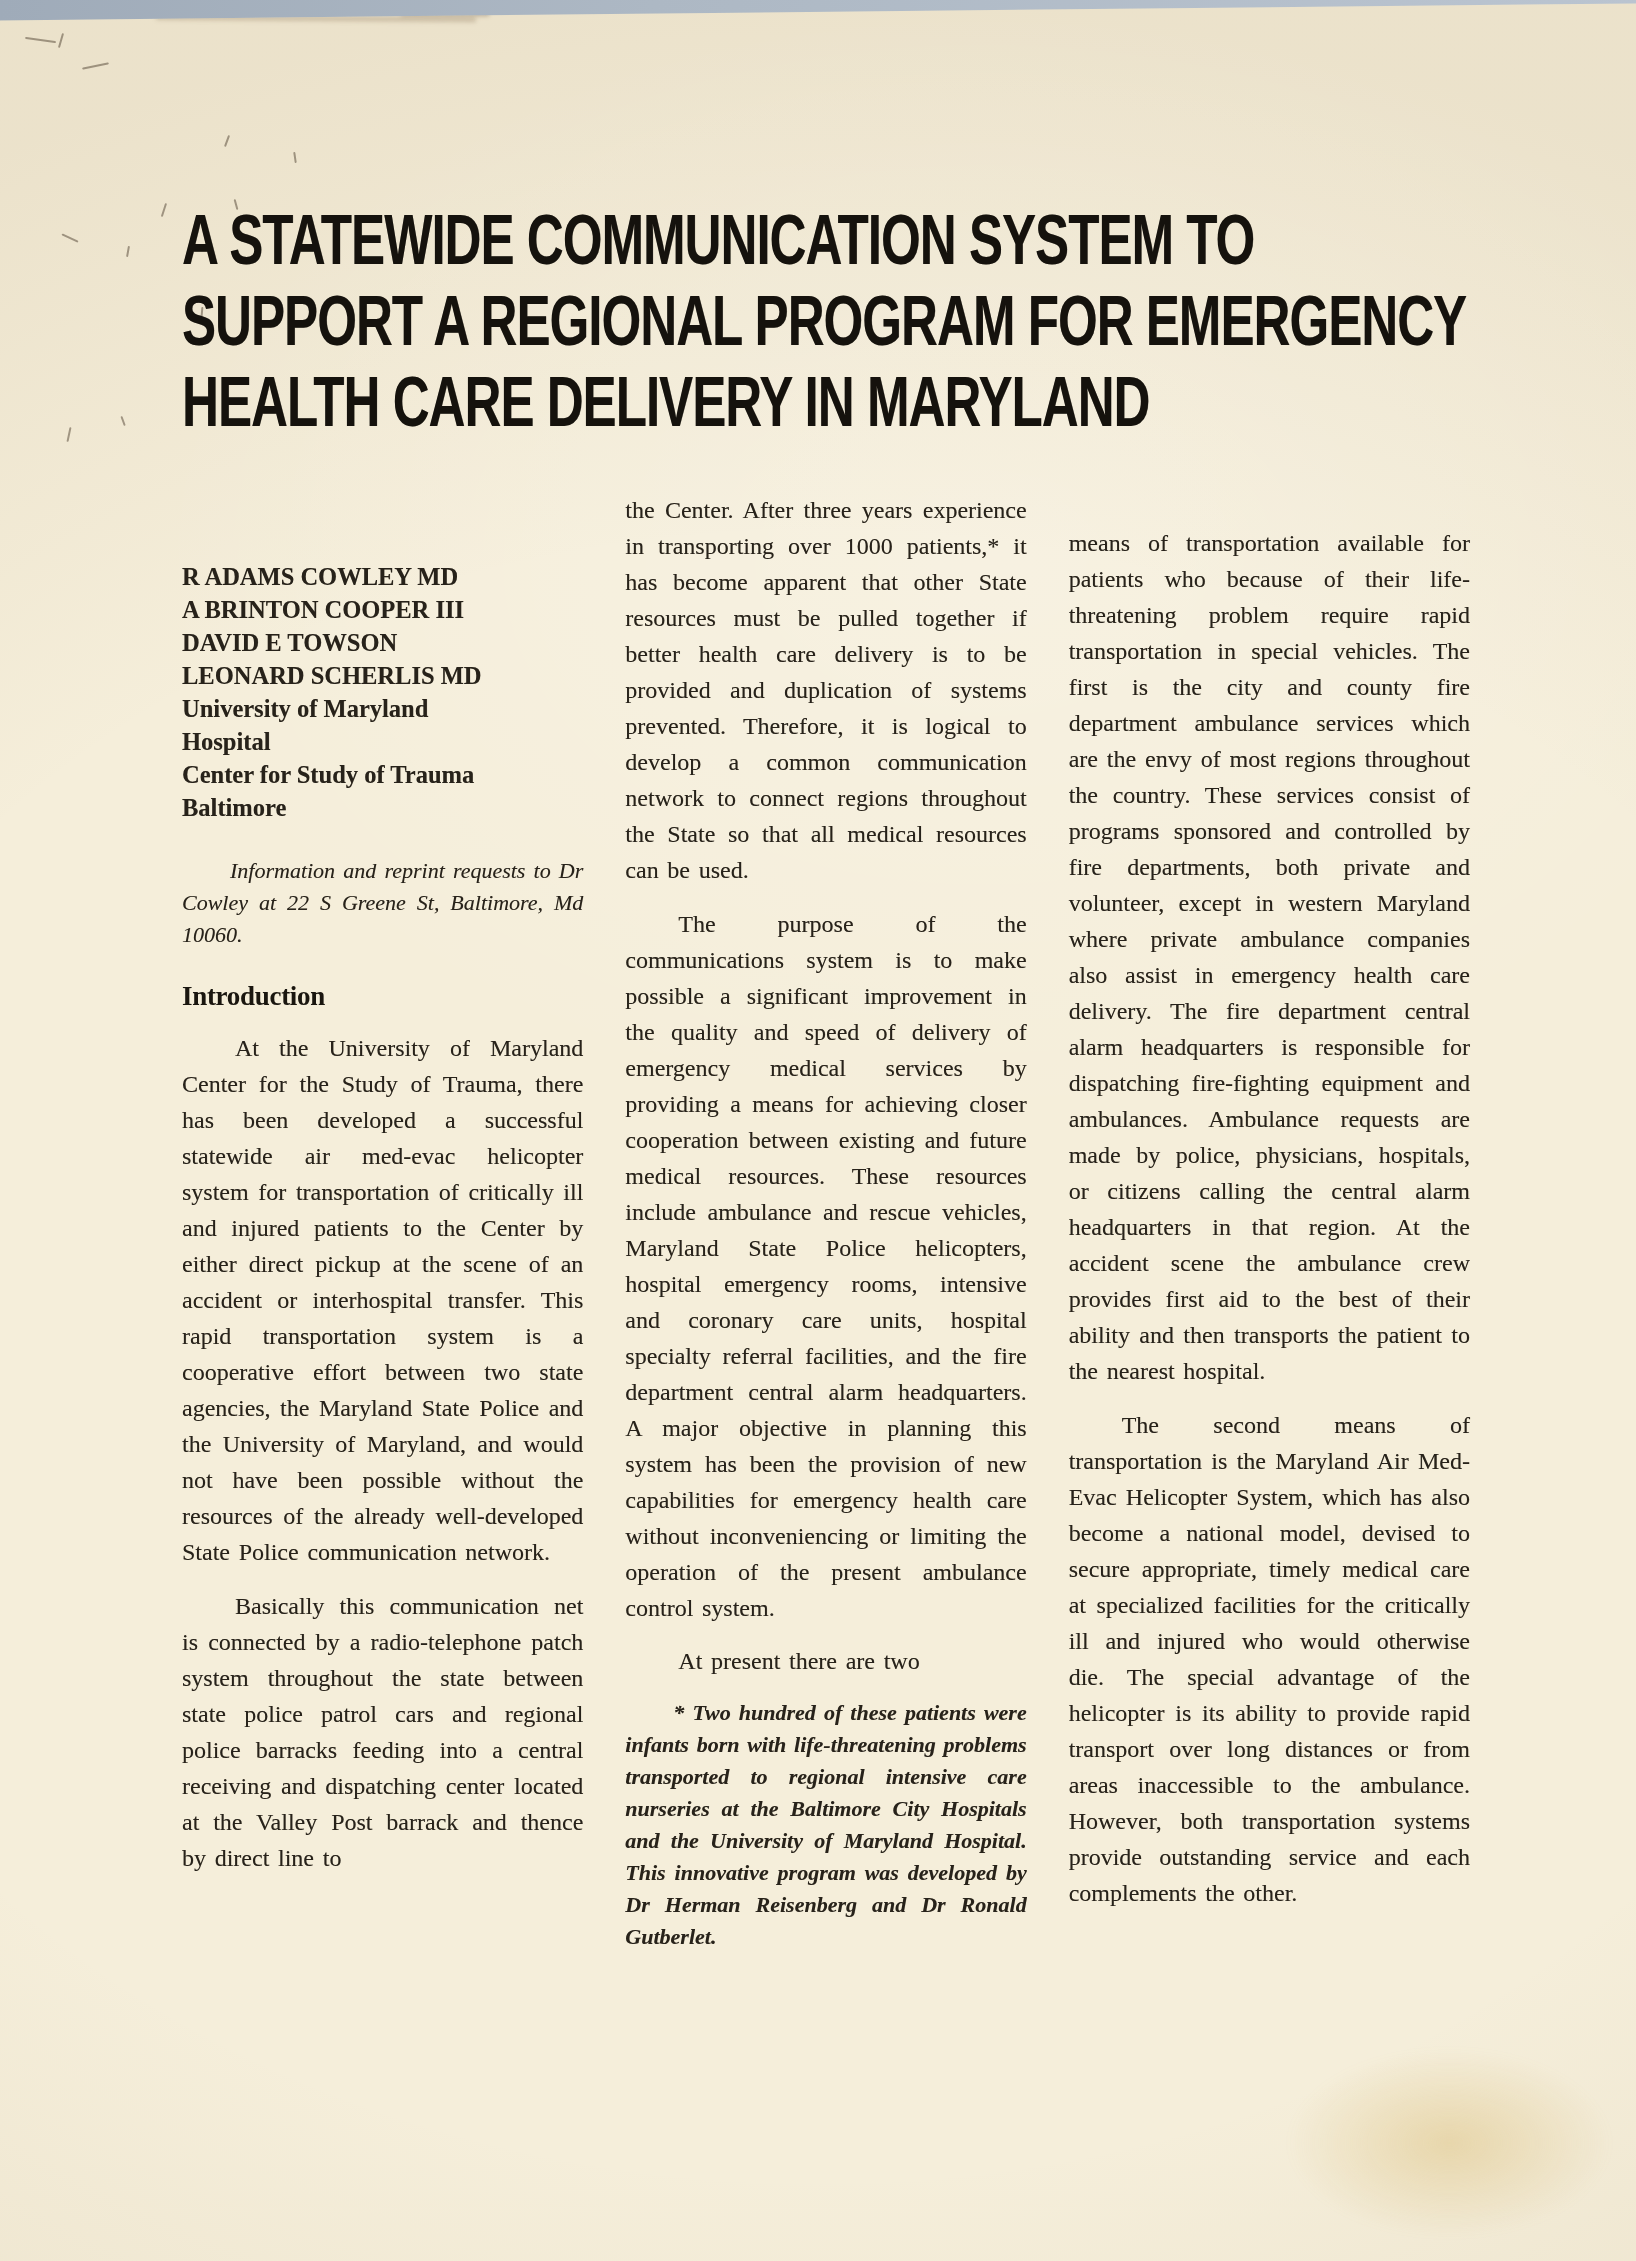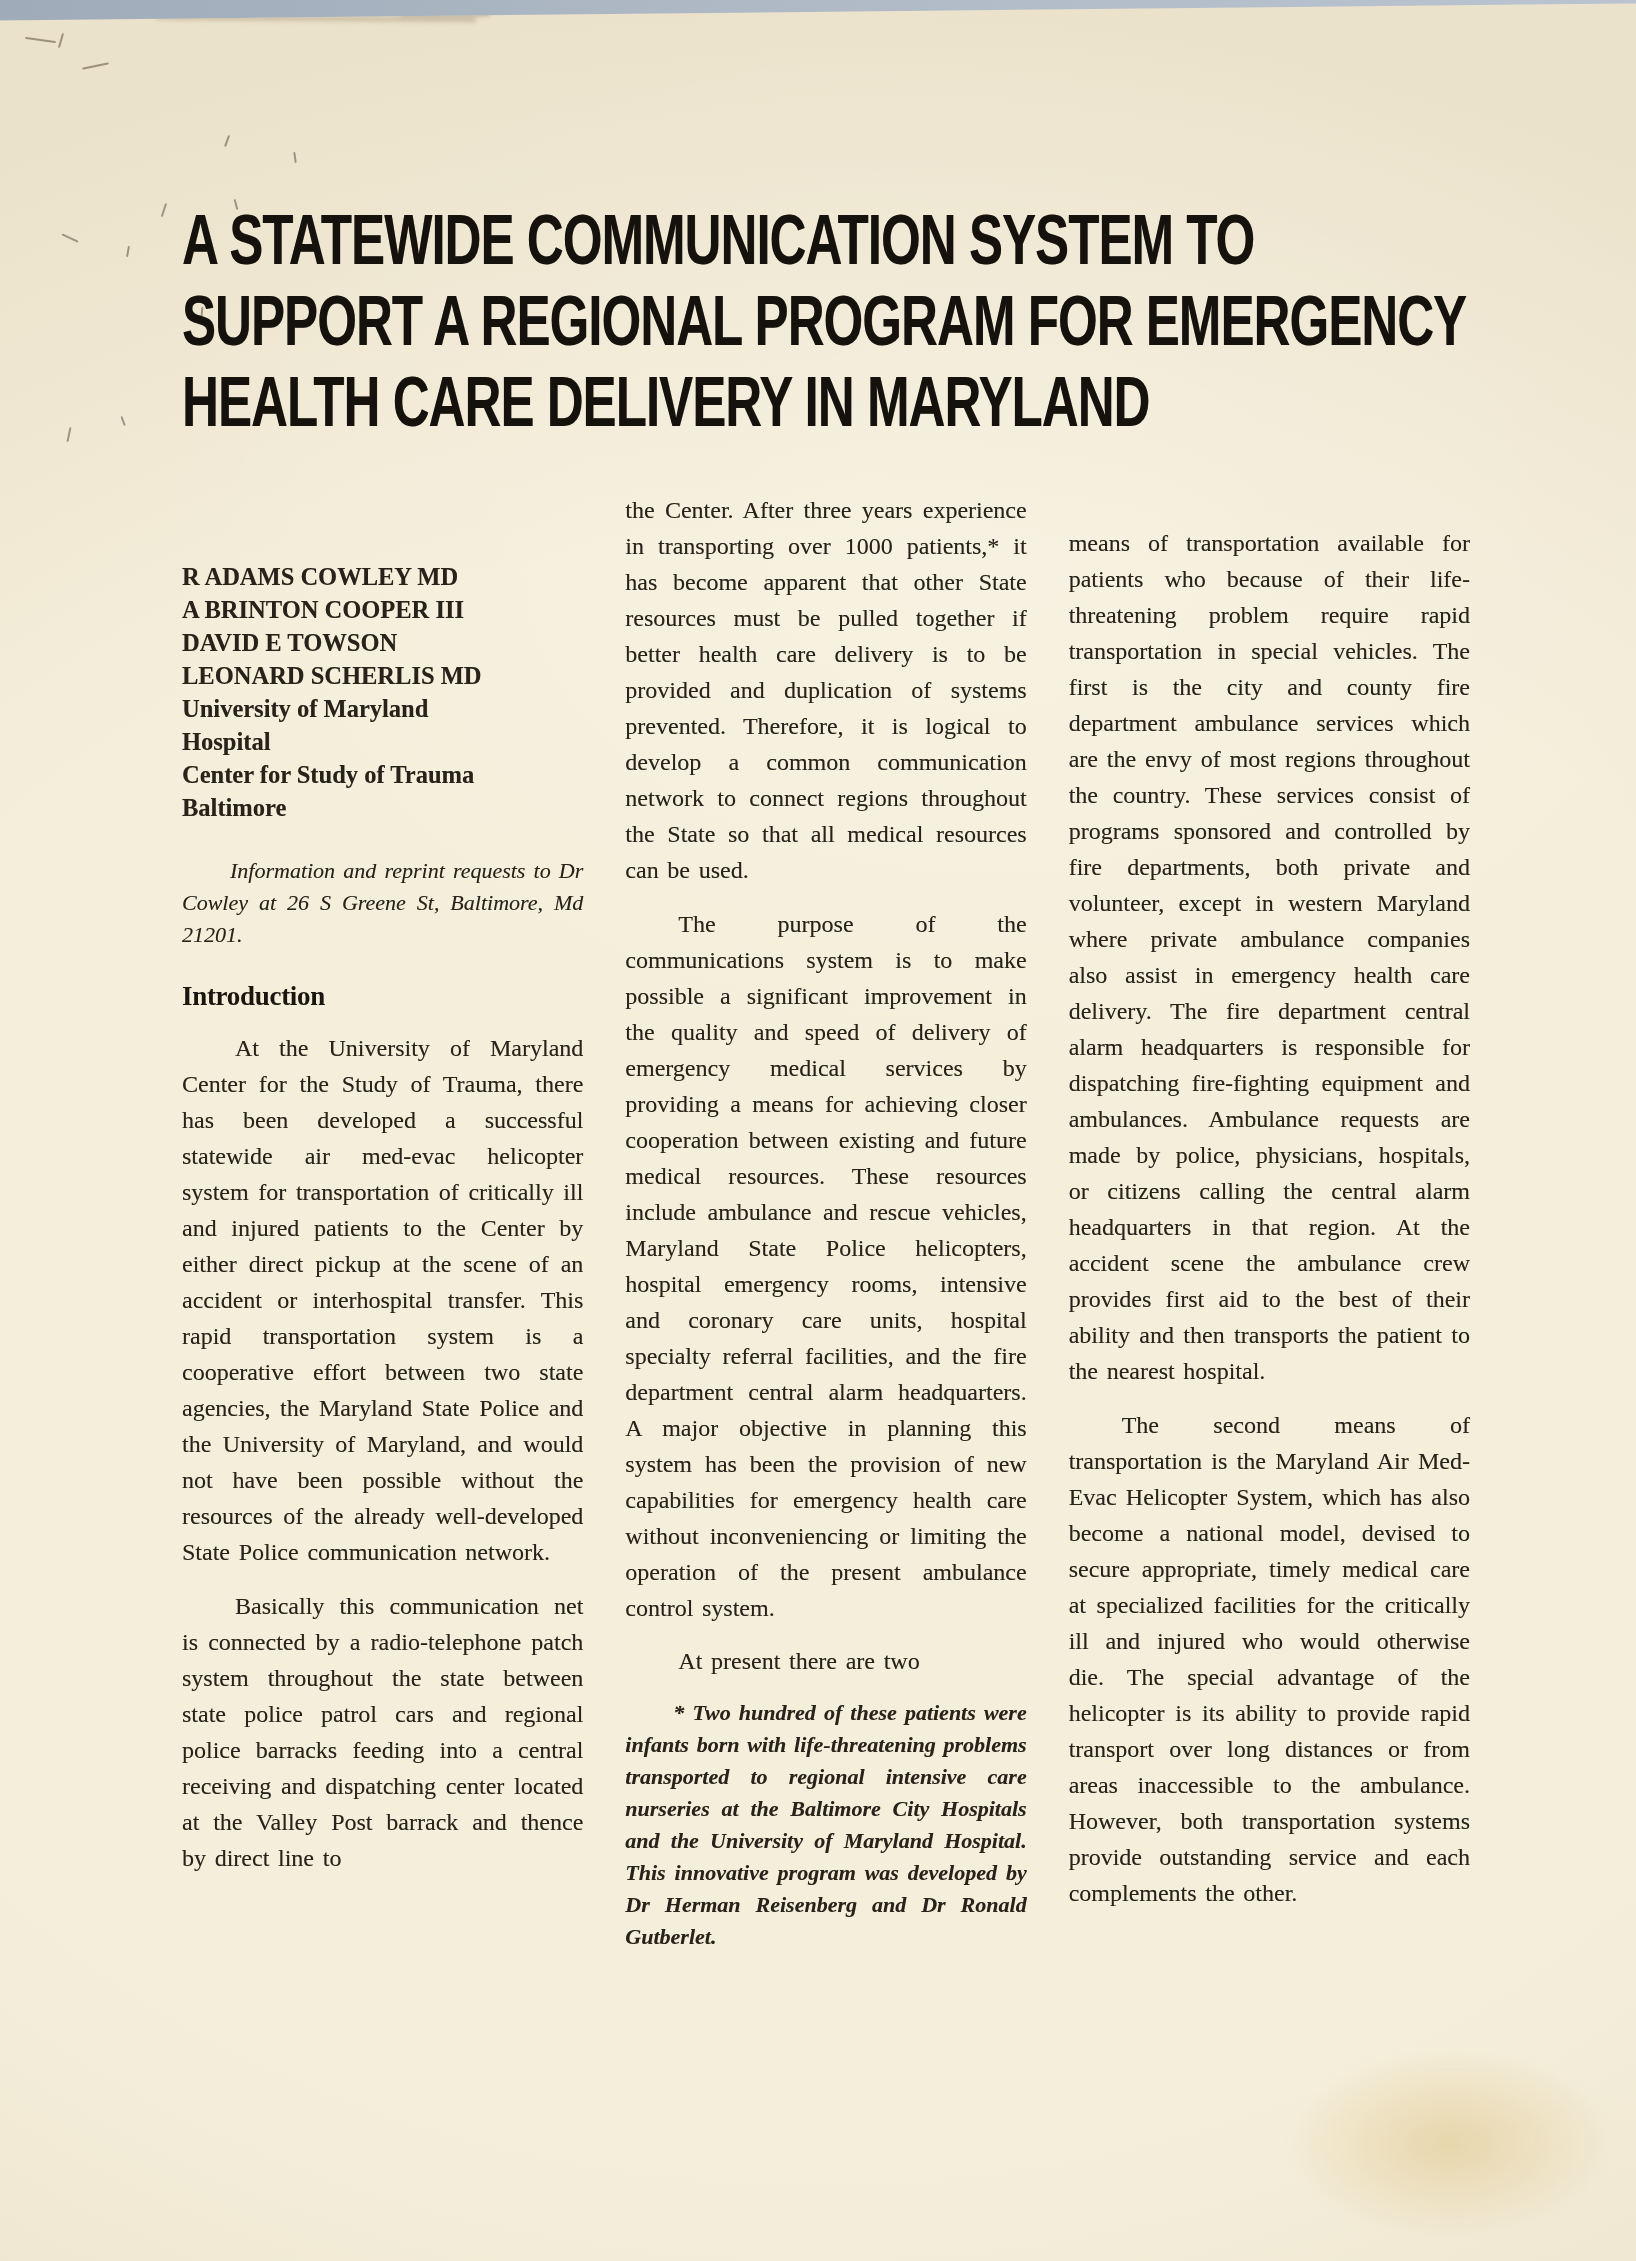--- a/index.html
+++ b/index.html
@@ -123,21 +123,21 @@
       <div class="authors">
         <div class="author-line">R ADAMS COWLEY MD</div>
         <div class="author-line">A BRINTON COOPER III</div>
         <div class="author-line">DAVID E TOWSON</div>
         <div class="author-line">LEONARD SCHERLIS MD</div>
         <div class="affil-line">University of Maryland</div>
         <div class="affil-line">Hospital</div>
         <div class="affil-line">Center for Study of Trauma</div>
         <div class="affil-line">Baltimore</div>
       </div>
-      <p class="note">Information and reprint requests to Dr Cowley at 26 S Greene St, Baltimore, Md 21201.</p>
+      <p class="note">Information and reprint requests to Dr Cowley at 22 S Greene St, Baltimore, Md 10060.</p>
       <h2 class="intro-heading">Introduction</h2>
       <p class="body-para indent">At the University of Maryland Center for the Study of Trauma, there has been developed a successful statewide air med-evac helicopter system for transportation of critically ill and injured patients to the Center by either direct pickup at the scene of an accident or interhospital transfer. This rapid transportation system is a cooperative effort between two state agencies, the Maryland State Police and the University of Maryland, and would not have been possible without the resources of the already well-developed State Police communication network.</p>
       <p class="body-para indent">Basically this communication net is connected by a radio-telephone patch system throughout the state between state police patrol cars and regional police barracks feeding into a central receiving and dispatching center located at the Valley Post barrack and thence by direct line to</p>
     </section>
 
     <section class="col col-middle">
       <p class="body-para">the Center. After three years experience in transporting over 1000 patients,* it has become apparent that other State resources must be pulled together if better health care delivery is to be provided and duplication of systems prevented. Therefore, it is logical to develop a common communication network to connect regions throughout the State so that all medical resources can be used.</p>
       <p class="body-para indent">The purpose of the communications system is to make possible a significant improvement in the quality and speed of delivery of emergency medical services by providing a means for achieving closer cooperation between existing and future medical resources. These resources include ambulance and rescue vehicles, Maryland State Police helicopters, hospital emergency rooms, intensive and coronary care units, hospital specialty referral facilities, and the fire department central alarm headquarters. A major objective in planning this system has been the provision of new capabilities for emergency health care without inconveniencing or limiting the operation of the present ambulance control system.</p>
       <p class="body-para indent">At present there are two</p>
       <p class="note footnote">* Two hundred of these patients were infants born with life-threatening problems transported to regional intensive care nurseries at the Baltimore City Hospitals and the University of Maryland Hospital. This innovative program was developed by Dr Herman Reisenberg and Dr Ronald Gutberlet.</p>

